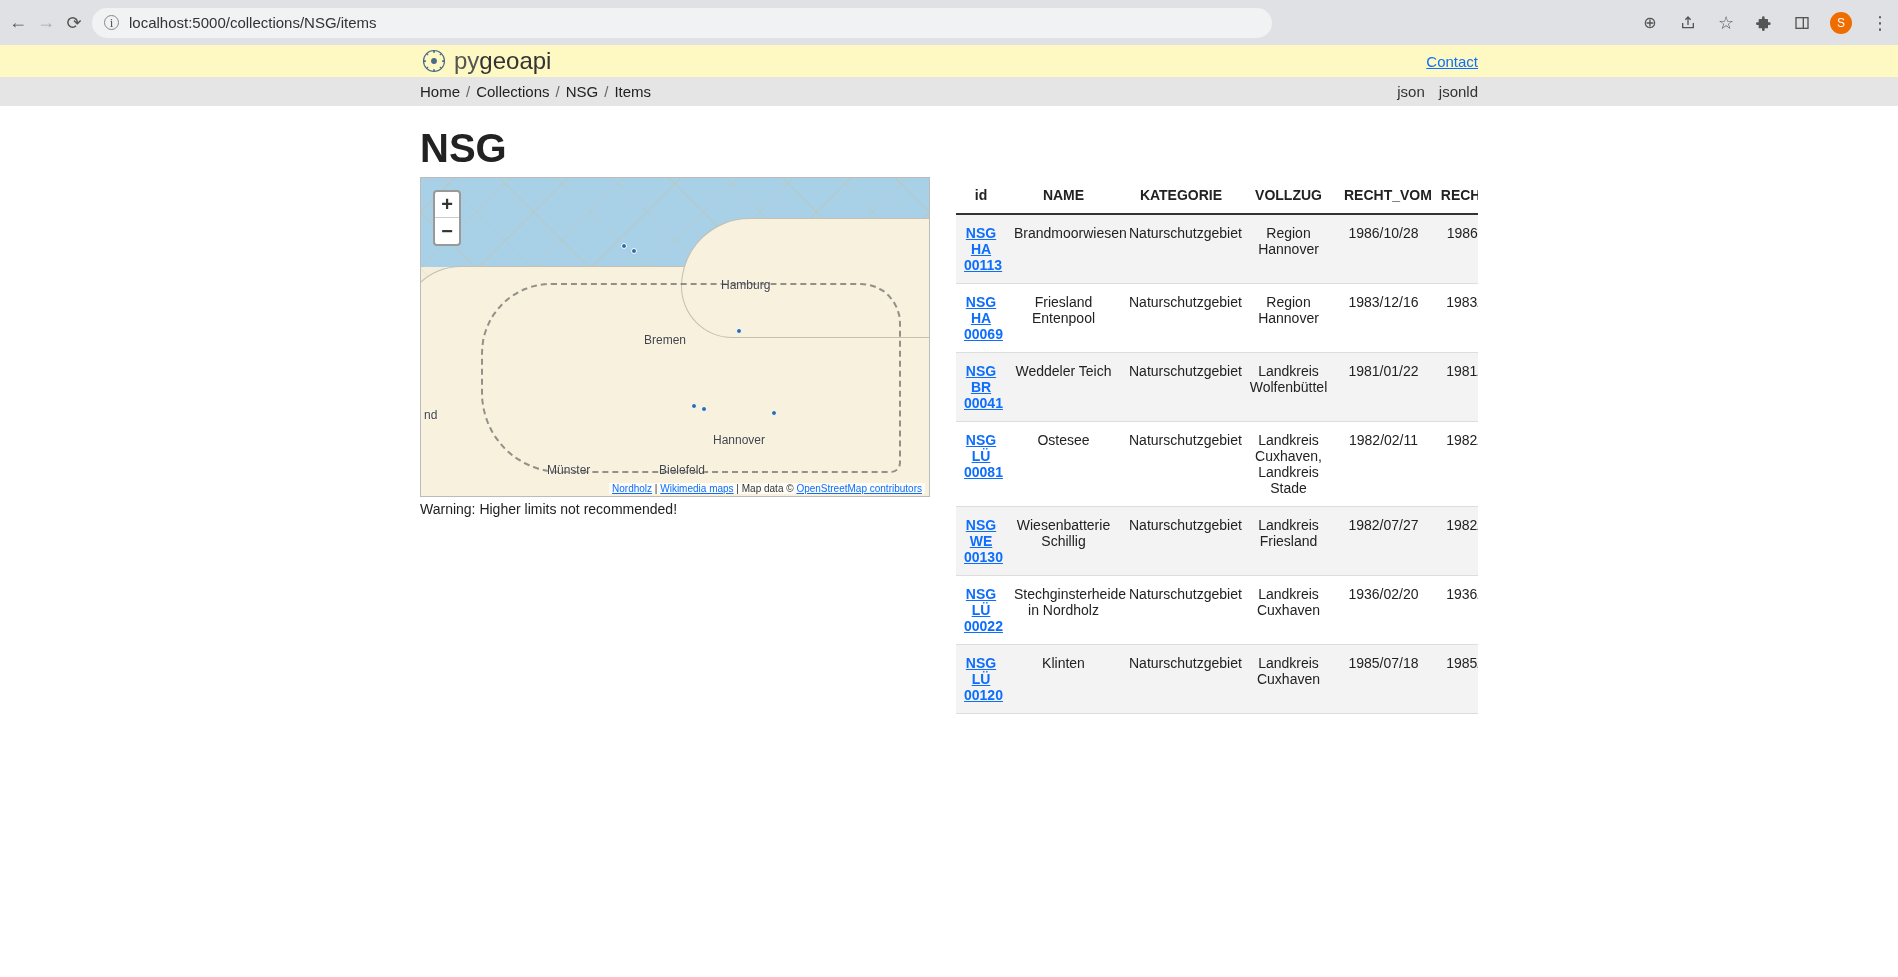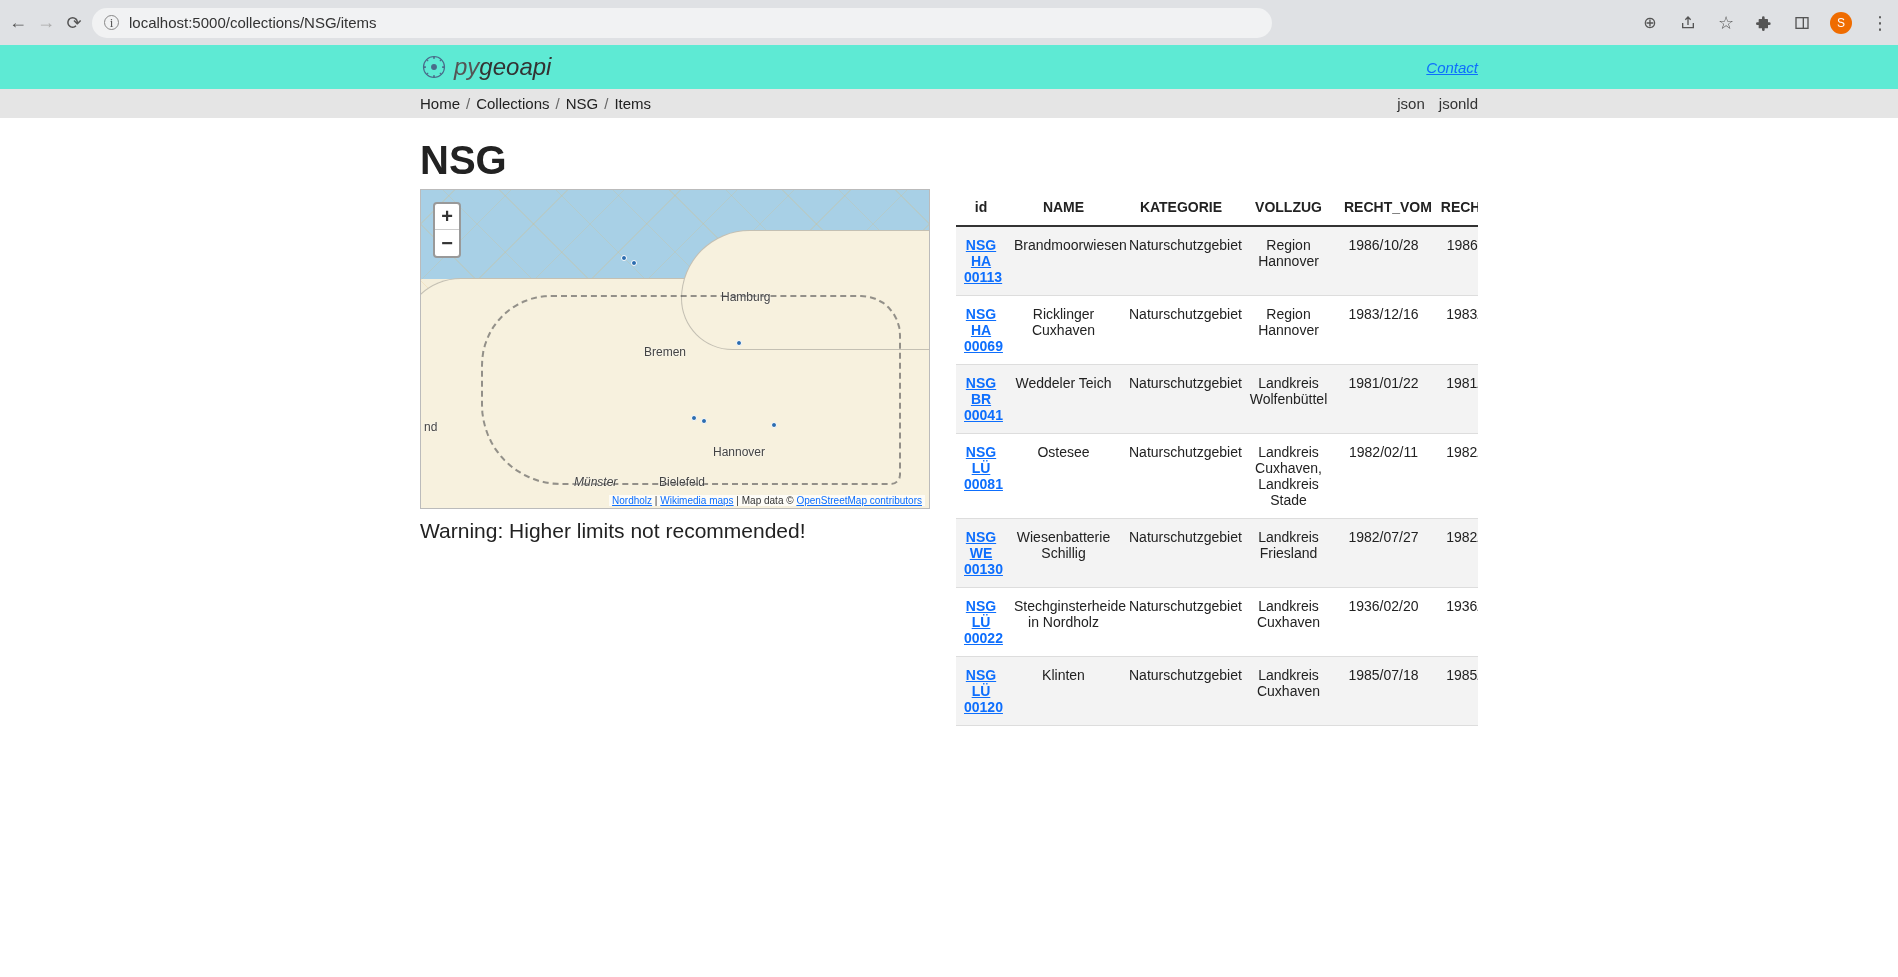--- a/index.html
+++ b/index.html
@@ -6,21 +6,21 @@
   html, body { height: 100%; font-family: "Segoe UI", Arial, sans-serif; font-size: 15px; color: #222; background:#fff; }
   
   .browser-chrome { background:#dfe1e4; height:45px; display:flex; align-items:center; padding:0 8px; gap:8px; }
   .chrome-icon { width:20px; height:20px; display:flex; align-items:center; justify-content:center; color:#555; font-size:18px; }
   .chrome-icon.disabled { color:#aaa; }
   .omnibox { flex:1; background:#f1f2f3; border-radius:20px; height:30px; display:flex; align-items:center; padding:0 12px; gap:10px; color:#333; max-width:1180px; }
   .omnibox .info { font-size:13px; border:1px solid #888; border-radius:50%; width:15px; height:15px; display:flex; align-items:center; justify-content:center; font-family: serif; color:#555;}
   .chrome-right { margin-left:auto; display:flex; align-items:center; gap:18px; color:#555; }
   .avatar { width:22px; height:22px; border-radius:50%; background:#ef6c00; color:#fff; display:flex; align-items:center; justify-content:center; font-size:12px;}
   
-  .top-bar { background:#5eead4; padding:8px 0;font-style:italic; }
+  .top-bar { background:#fef9c3; padding:2px 0; }
   .container { width:1058px; margin:0 auto; position:relative;}
   .logo-wrap { display:flex; align-items:center; gap:6px; }
   .logo-wrap svg { width:28px; height:28px; }
   .logo-text { font-size:24px; }
   .logo-text .light { color:#555; font-weight:300;}
   .logo-text .bold { color:#333; font-weight:400;}
   .contact { position:absolute; right:0; top:6px; color:#0d6efd; font-size:15px; }
   .breadcrumb-bar { background:#e5e5e5; padding:6px 12px; }
   .breadcrumb { display:flex; gap:6px; font-size:15px; color:#222;}
   .breadcrumb .sep { color:#666; }
@@ -33,21 +33,21 @@
   .map { width:510px; height:320px; border:1px solid #bbb; position:relative; background:linear-gradient(180deg,#a8d0e6 0%, #a8d0e6 28%, #f4eedb 28%, #f4eedb 100%); overflow:hidden;}
   .map::after{ content:""; position:absolute; inset:0; background-image: repeating-linear-gradient(45deg, rgba(230,180,90,0.18) 0 1px, transparent 1px 40px), repeating-linear-gradient(-45deg, rgba(230,180,90,0.18) 0 1px, transparent 1px 40px);}
   .zoom-ctrl { position:absolute; top:12px; left:12px; width:28px; border:2px solid #999; border-radius:4px; background:#fff; z-index:4;}
   .zoom-ctrl div { height:26px; display:flex; align-items:center; justify-content:center; font-size:20px; font-weight:bold; color:#333; }
   .zoom-ctrl div:first-child { border-bottom:1px solid #ccc;}
   .map-label { position:absolute; font-size:12px; color:#444; z-index:3; text-shadow:0 0 2px #fff;}
   .map .bigland { position:absolute; background:#f7f1de; border:1px solid rgba(100,100,100,0.35); z-index:2;}
   .map .poly-border { position:absolute; border:2px dashed rgba(80,80,80,0.6); background:transparent; z-index:2;}
   .attrib { position:absolute; bottom:2px; right:4px; font-size:10px; background:rgba(255,255,255,0.75); padding:0 3px; z-index:10; color:#333;}
   .attrib a { color:#0d6efd;}
-  .warn { font-size:21px; margin-top:10px;}
+  .warn { font-size:14px; margin-top:4px;}
   .limit-row { font-size:15px; margin-top:4px; display:flex; align-items:center; gap:4px;}
   .limit-row select { font-size:13px; border:1px solid #555; background:#efefef;}
   
   .tbl-wrap { flex:1; overflow-x:hidden; }
   table { border-collapse:collapse; width:560px; table-layout:fixed;}
   th, td { text-align:center; padding:10px 8px; font-size:14px; vertical-align:top; border-bottom:1px solid #ddd;}
   thead th { font-weight:700; border-bottom:2px solid #333; white-space:nowrap;}
   tbody tr:nth-child(odd) td { background:#f3f3f3; }
   td a { color:#0d6efd; text-decoration:underline;font-weight:bold;}
   .col-id{width:50px;} .col-name{width:115px;} .col-kat{width:120px;} .col-voll{width:95px;} .col-rv{width:95px;} .col-rs{width:85px;}
@@ -130,21 +130,21 @@
       <div class="left-col">
         <div class="map">
 
           <div class="bigland" style="top:88px; left:-20px; width:560px; height:260px; border-radius:60px 120px 0 0;"></div>
           <div class="bigland" style="top:40px; left:260px; width:280px; height:120px; border-radius:80px 40px 20px 60px;"></div>
           <div class="poly-border" style="top:105px; left:60px; width:420px; height:190px; border-radius:70px 40px 10px 80px;"></div>
 
           <span class="map-label" style="top:100px; left:300px; font-weight:500;">Hamburg</span>
           <span class="map-label" style="top:155px; left:223px;">Bremen</span>
           <span class="map-label" style="top:245px; left:292px;margin-top:10px;">Hannover</span>
-          <span class="map-label" style="top:285px; left:153px;font-style:italic;">Münster</span>
+          <span class="map-label" style="top:285px; left:126px;">Münster</span>
           <span class="map-label" style="top:285px; left:238px;">Bielefeld</span>
           <span class="map-label" style="top:230px; left:3px; font-weight:400;">nd</span>
 
           <div class="marker" style="top:65px; left:200px;"></div>
           <div class="marker" style="top:70px; left:210px;"></div>
           <div class="marker" style="top:150px; left:315px;"></div>
           <div class="marker" style="top:225px; left:270px;"></div>
           <div class="marker" style="top:228px; left:280px;"></div>
           <div class="marker" style="top:232px; left:350px;"></div>
 
@@ -183,21 +183,21 @@
               <tr>
                 <td><a href="#">NSG HA 00113</a></td>
                 <td>Brandmoorwiesen</td>
                 <td>Naturschutzgebiet</td>
                 <td>Region Hannover</td>
                 <td>1986/10/28</td>
                 <td>1986/11/</td>
               </tr>
               <tr>
                 <td><a href="#">NSG HA 00069</a></td>
-                <td>Ricklinger Cuxhaven</td>
+                <td>Friesland Entenpool</td>
                 <td>Naturschutzgebiet</td>
                 <td>Region Hannover</td>
                 <td>1983/12/16</td>
                 <td>1983/12/</td>
               </tr>
               <tr>
                 <td><a href="#">NSG BR 00041</a></td>
                 <td>Weddeler Teich</td>
                 <td>Naturschutzgebiet</td>
                 <td>Landkreis Wolfenbüttel</td>

